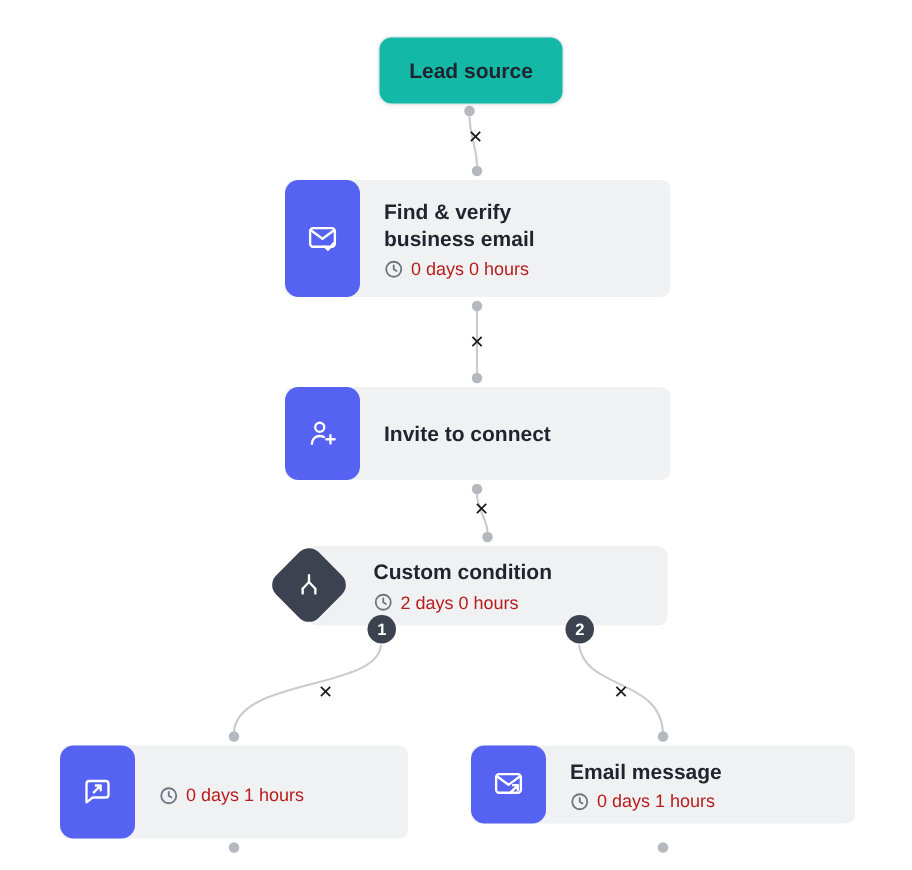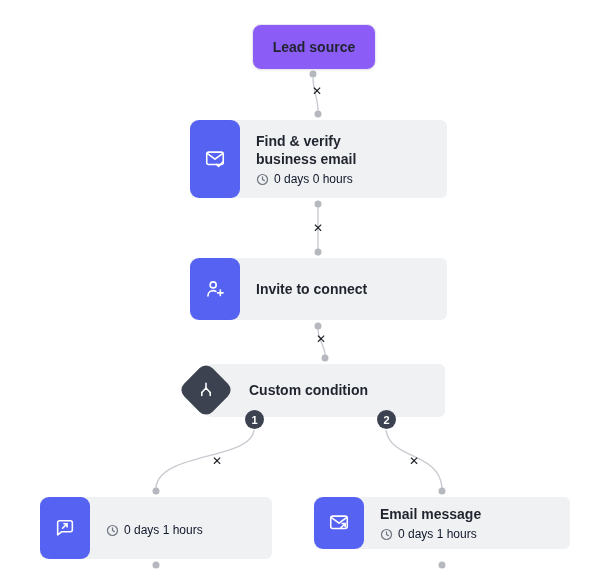--- a/index.html
+++ b/index.html
@@ -10,23 +10,23 @@
   .wire{fill:none;stroke:#c8cbd0;stroke-width:1.4;}
   .dot{fill:#b5b8be;}
   .wire-x{position:absolute;width:18px;height:18px;transform:translate(-50%,-50%);
     display:flex;align-items:center;justify-content:center;background:transparent;border:0;padding:0;
     font-family:inherit;font-size:12px;font-weight:700;color:#15181d;cursor:pointer;line-height:1;}
   .node{position:absolute;display:flex;align-items:stretch;background:#f0f1f3;border-radius:6px;cursor:pointer;}
   .icon-block{width:50px;flex:0 0 50px;background:#5663f2;border-radius:9px;
     display:flex;align-items:center;justify-content:center;}
   .node-body{display:flex;flex-direction:column;justify-content:center;padding:9px 16px 9px 16px;}
   .node-title{font-size:14px;font-weight:600;color:#1f242e;line-height:1.32;white-space:nowrap;}
-  .duration{display:flex;align-items:center;gap:5px;margin-top:4px;font-size:12px;color:#0f172a;white-space:nowrap;}
+  .duration{display:flex;align-items:center;gap:5px;margin-top:4px;font-size:12px;color:#b91c1c;white-space:nowrap;}
   .lead-node{position:absolute;display:flex;align-items:center;justify-content:center;
-    background:#8b5cf6;border:1px solid #e8e9ec;border-radius:9px;box-shadow:0 1px 3px rgba(20,24,40,.06);
+    background:#14b8a6;border:1px solid #e8e9ec;border-radius:9px;box-shadow:0 1px 3px rgba(20,24,40,.06);
     font-size:14px;font-weight:600;color:#1f242e;cursor:pointer;}
   .condition-box{padding:0;}
   .condition-box .node-body{padding-left:44px;}
   .diamond{position:absolute;left:186px;top:370px;width:40px;height:40px;background:#3c4250;border-radius:9px;
     transform:rotate(45deg);display:flex;align-items:center;justify-content:center;}
   .diamond svg{transform:rotate(-45deg);}
   .badge{position:absolute;width:19px;height:19px;border-radius:50%;background:#3c4250;color:#ffffff;
     font-size:11px;font-weight:700;display:flex;align-items:center;justify-content:center;cursor:pointer;}
 </style>
 </head>
@@ -95,20 +95,27 @@
     </div>
     <div class="node-body">
       <div class="node-title">Invite to connect</div>
     </div>
   </div>
 
   <div>
     <div class="node condition-box" style="left:205px;top:364px;width:240px;height:53px">
       <div class="node-body">
         <div class="node-title">Custom condition</div>
+        <div class="duration">
+          <svg width="13" height="13" viewBox="0 0 14 14" fill="none" stroke="#6e7580" stroke-width="1.3" stroke-linecap="round">
+            <circle cx="7" cy="7" r="5.4"></circle>
+              <path d="M7 4.2V7l2 1.2"></path>
+          </svg>
+          <span>2 days 0 hours</span>
+        </div>
       </div>
     </div>
     <div class="diamond">
       <svg width="22" height="22" viewBox="0 0 24 24" fill="none" stroke="#ffffff" stroke-width="1.7" stroke-linecap="round" stroke-linejoin="round">
         <path d="M12 4.8v5"></path>
         <path d="M12 9.8l-4.6 4.9M12 9.8l4.6 4.9"></path>
         <path d="M7.4 14.7v3.4M16.6 14.7v3.4"></path>
       </svg>
     </div>
     <div class="badge" style="left:245px;top:410px">1</div>

